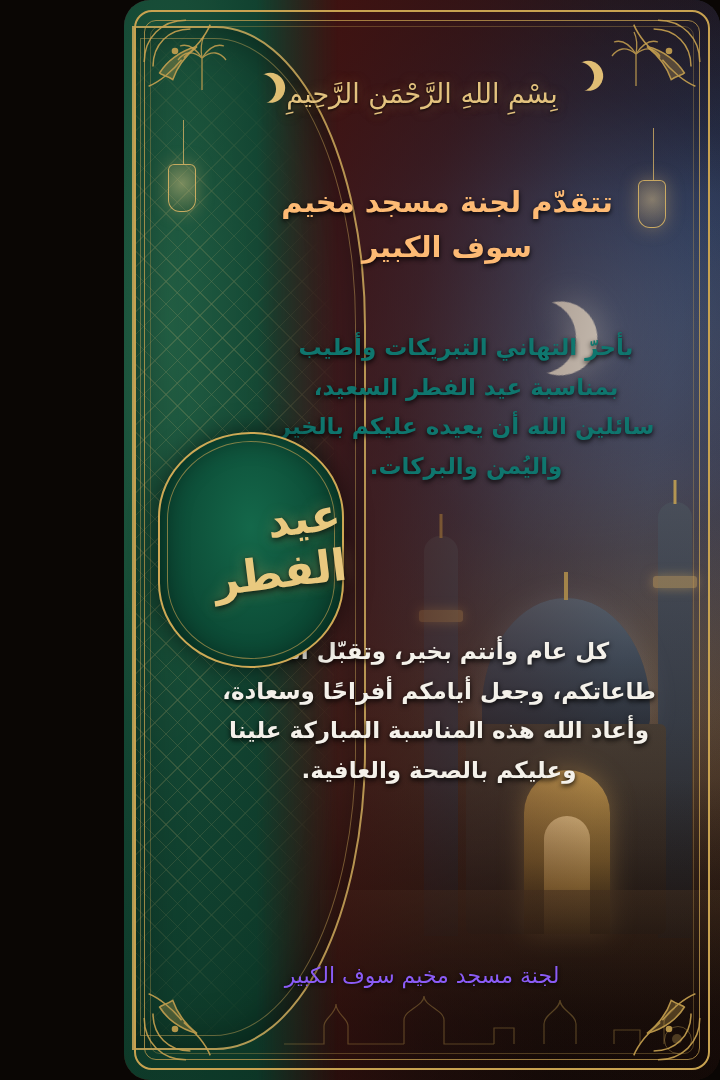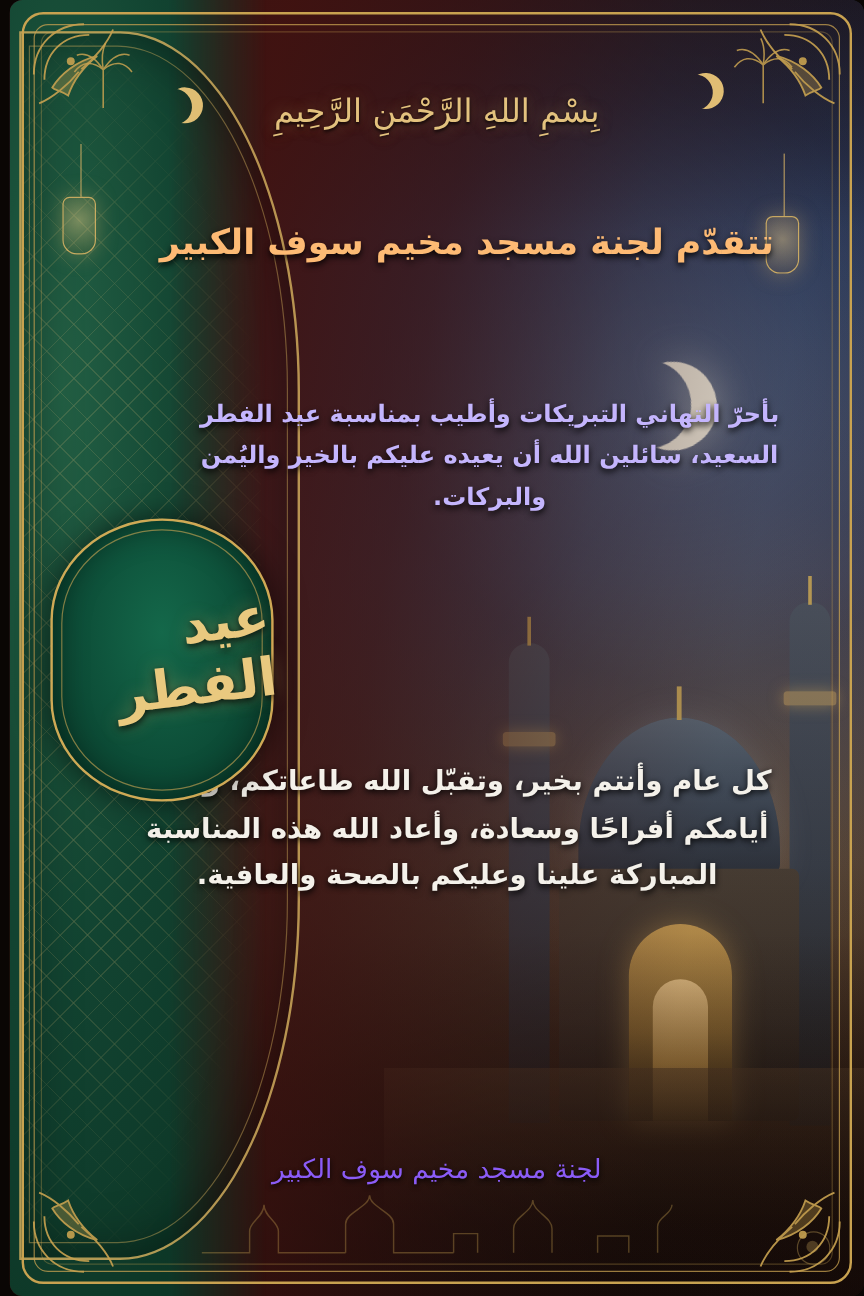--- a/index.html
+++ b/index.html
@@ -10,26 +10,26 @@
   body {
     width: 720px;
     height: 1080px;
     overflow: hidden;
     font-family: "DejaVu Sans", "Liberation Sans", sans-serif;
   }
 
   
   .card {
     position: relative;
-    width: 712px;
+    width: 596px;
     height: 1080px;
     box-sizing: border-box;
     overflow: hidden;
     background: #120a06;
-    border-radius: 11px;
+    border-radius: 26px;
   }
 
   
   .bg-photo {
     position: absolute;
     inset: 0;
     background:
       radial-gradient(circle at 78% 30%, rgba(120,150,190,0.40) 0%, rgba(60,80,120,0.25) 26%, rgba(20,26,48,0.0) 52%),
       radial-gradient(circle at 86% 62%, rgba(200,160,90,0.28) 0%, rgba(120,90,50,0.10) 28%, rgba(0,0,0,0) 55%),
       linear-gradient(to bottom, #1d2744 0%, #263353 22%, #3a3b52 44%, #45352f 66%, #2b1a12 84%, #160c08 100%);
@@ -309,24 +309,24 @@
     line-height: 1.55;
     color: #fdba74;
     text-shadow: 0 2px 5px rgba(0,0,0,0.9);
   }
 
   .body1 {
     position: absolute;
     top: 328px;
     left: 150px;
     right: 62px;
-    font-size: 20px;
+    font-size: 23px;
     font-weight: bold;
     line-height: 1.72;
-    color: #c4b5fd;
+    color: #0f766e;
     text-shadow: 0 2px 5px rgba(0,0,0,0.92);
   }
 
   .body2 {
     position: absolute;
     top: 632px;
     left: 92px;
     right: 58px;
     font-size: 23px;
     font-weight: bold;

